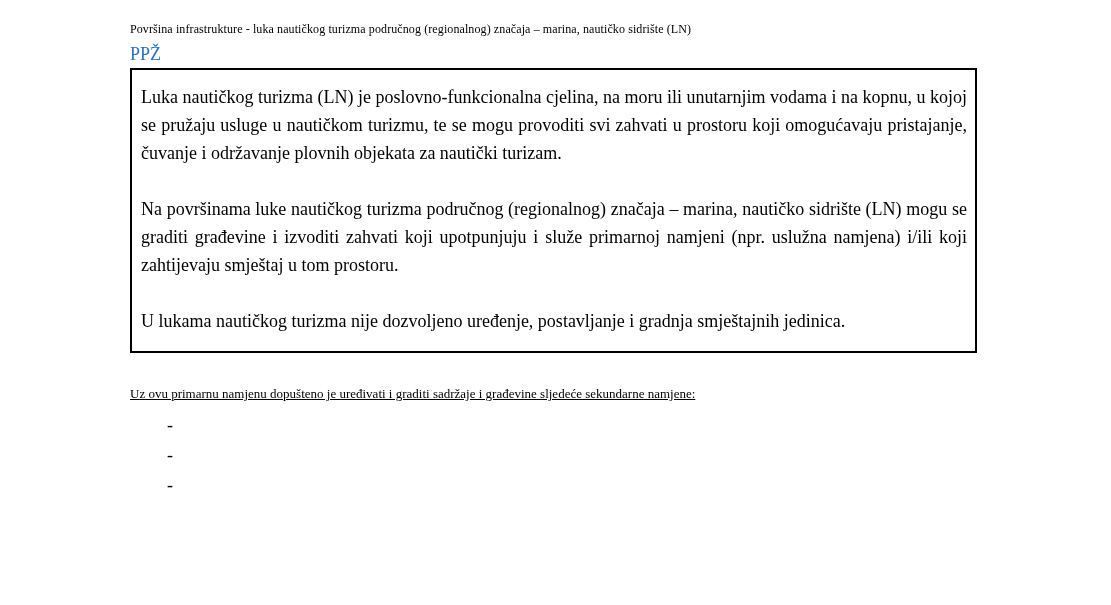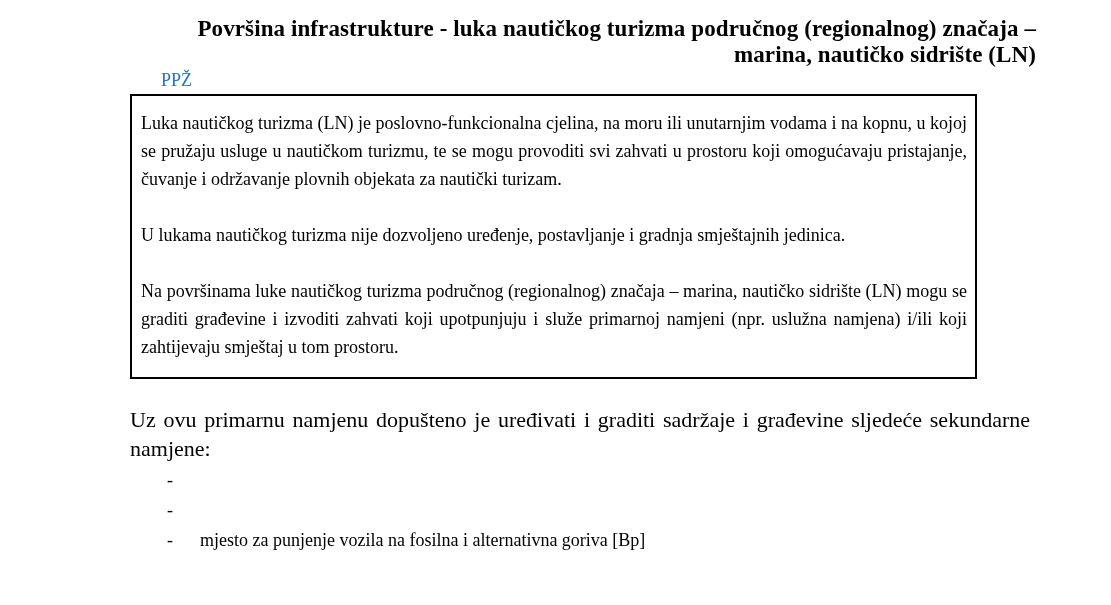--- a/index.html
+++ b/index.html
@@ -13,57 +13,56 @@
     color: #000000;
     font-family: "Liberation Serif", serif;
   }
   .doc {
     padding: 16px 0 0 130px;
     width: 1111px;
   }
   .section-title {
     margin: 0;
     width: 906px;
-    font-size: 23px;
-    font-weight: bold;
+    font-size: 12px;
+    font-weight: normal;
     line-height: 26px;
     letter-spacing: 0.1px;
-    text-align: right;
   }
   .ppz-link {
     display: inline-block;
     margin-top: 1px;
     font-size: 18px;
     line-height: 22px;
     color: #2a72c0;
     text-decoration: none;
     cursor: pointer;
-    margin-left: 31px;
   }
   .definition-box {
     margin-top: 3px;
     width: 847px;
     border: 2px solid #000000;
     padding: 13px 8px 16px 9px;
   }
   .definition-box p {
     margin: 0;
     font-size: 18px;
     line-height: 28px;
     text-align: justify;
   }
   .definition-box p + p {
     margin-top: 28px;
   }
   .secondary-intro {
     margin: 26px 0 0 0;
     width: 900px;
-    font-size: 22px;
+    font-size: 13px;
     line-height: 29px;
     text-align: justify;
+    text-decoration: underline;
   }
   .dash-list {
     list-style: none;
     margin: 2px 0 0 0;
     padding: 0;
   }
   .dash-list li {
     display: flex;
     font-size: 18px;
     line-height: 30px;
@@ -78,32 +77,31 @@
 <body>
 
 <div class="doc">
 
   <h1 class="section-title">Površina infrastrukture - luka nautičkog turizma područnog (regionalnog) značaja – marina, nautičko sidrište (LN)</h1>
 
   <a class="ppz-link">PPŽ</a>
 
   <div class="definition-box">
     <p>Luka nautičkog turizma (LN) je poslovno-funkcionalna cjelina, na moru ili unutarnjim vodama i na kopnu, u kojoj se pružaju usluge u nautičkom turizmu, te se mogu provoditi svi zahvati u prostoru koji omogućavaju pristajanje, čuvanje i održavanje plovnih objekata za nautički turizam.</p>
+    <p>Na površinama luke nautičkog turizma područnog (regionalnog) značaja – marina, nautičko sidrište (LN) mogu se graditi građevine i izvoditi zahvati koji upotpunjuju i služe primarnoj namjeni (npr. uslužna namjena) i/ili koji zahtijevaju smještaj u tom prostoru.</p>
     <p>U lukama nautičkog turizma nije dozvoljeno uređenje, postavljanje i gradnja smještajnih jedinica.</p>
-    <p>Na površinama luke nautičkog turizma područnog (regionalnog) značaja – marina, nautičko sidrište (LN) mogu se graditi građevine i izvoditi zahvati koji upotpunjuju i služe primarnoj namjeni (npr. uslužna namjena) i/ili koji zahtijevaju smještaj u tom prostoru.</p>
   </div>
 
   <p class="secondary-intro">Uz ovu primarnu namjenu dopušteno je uređivati i graditi sadržaje i građevine sljedeće sekundarne namjene:</p>
 
   <ul class="dash-list">
     <li>
       <span class="marker">-</span>
     </li>
     <li>
       <span class="marker">-</span>
     </li>
     <li>
       <span class="marker">-</span>
-      <span>mjesto za punjenje vozila na fosilna i alternativna goriva [Bp]</span>
     </li>
   </ul>
 
 </div>
 
 </body></html>

